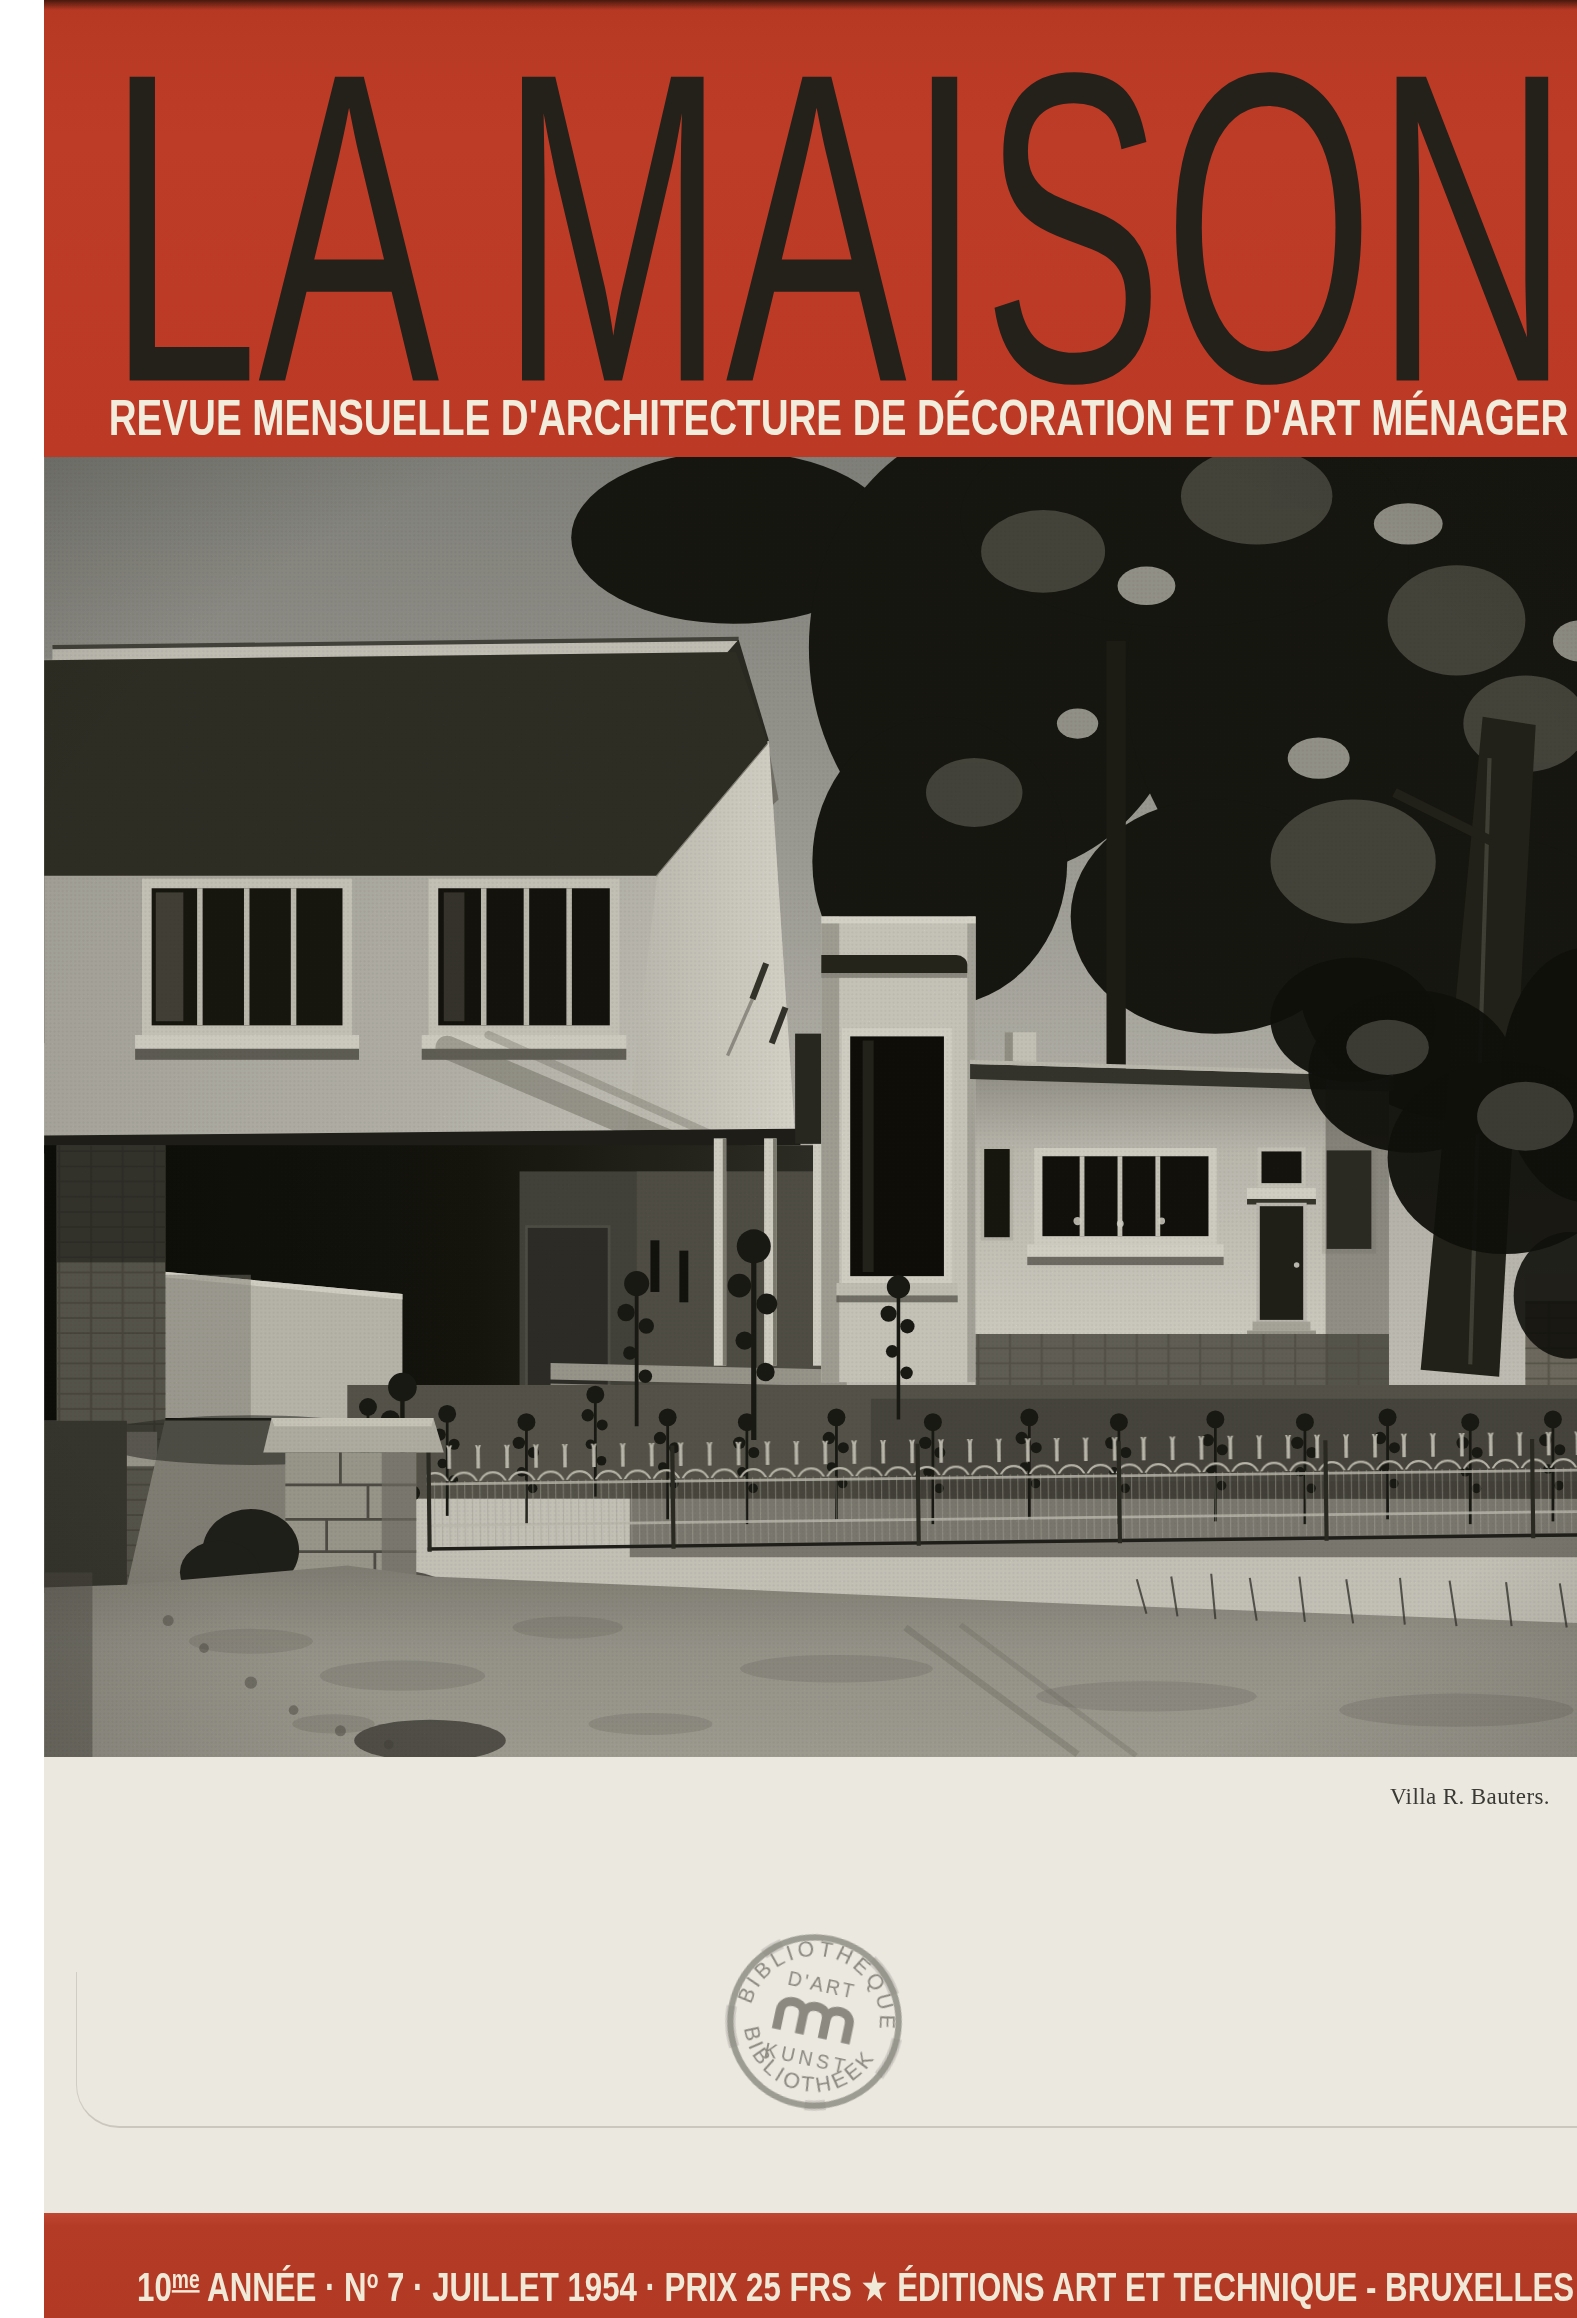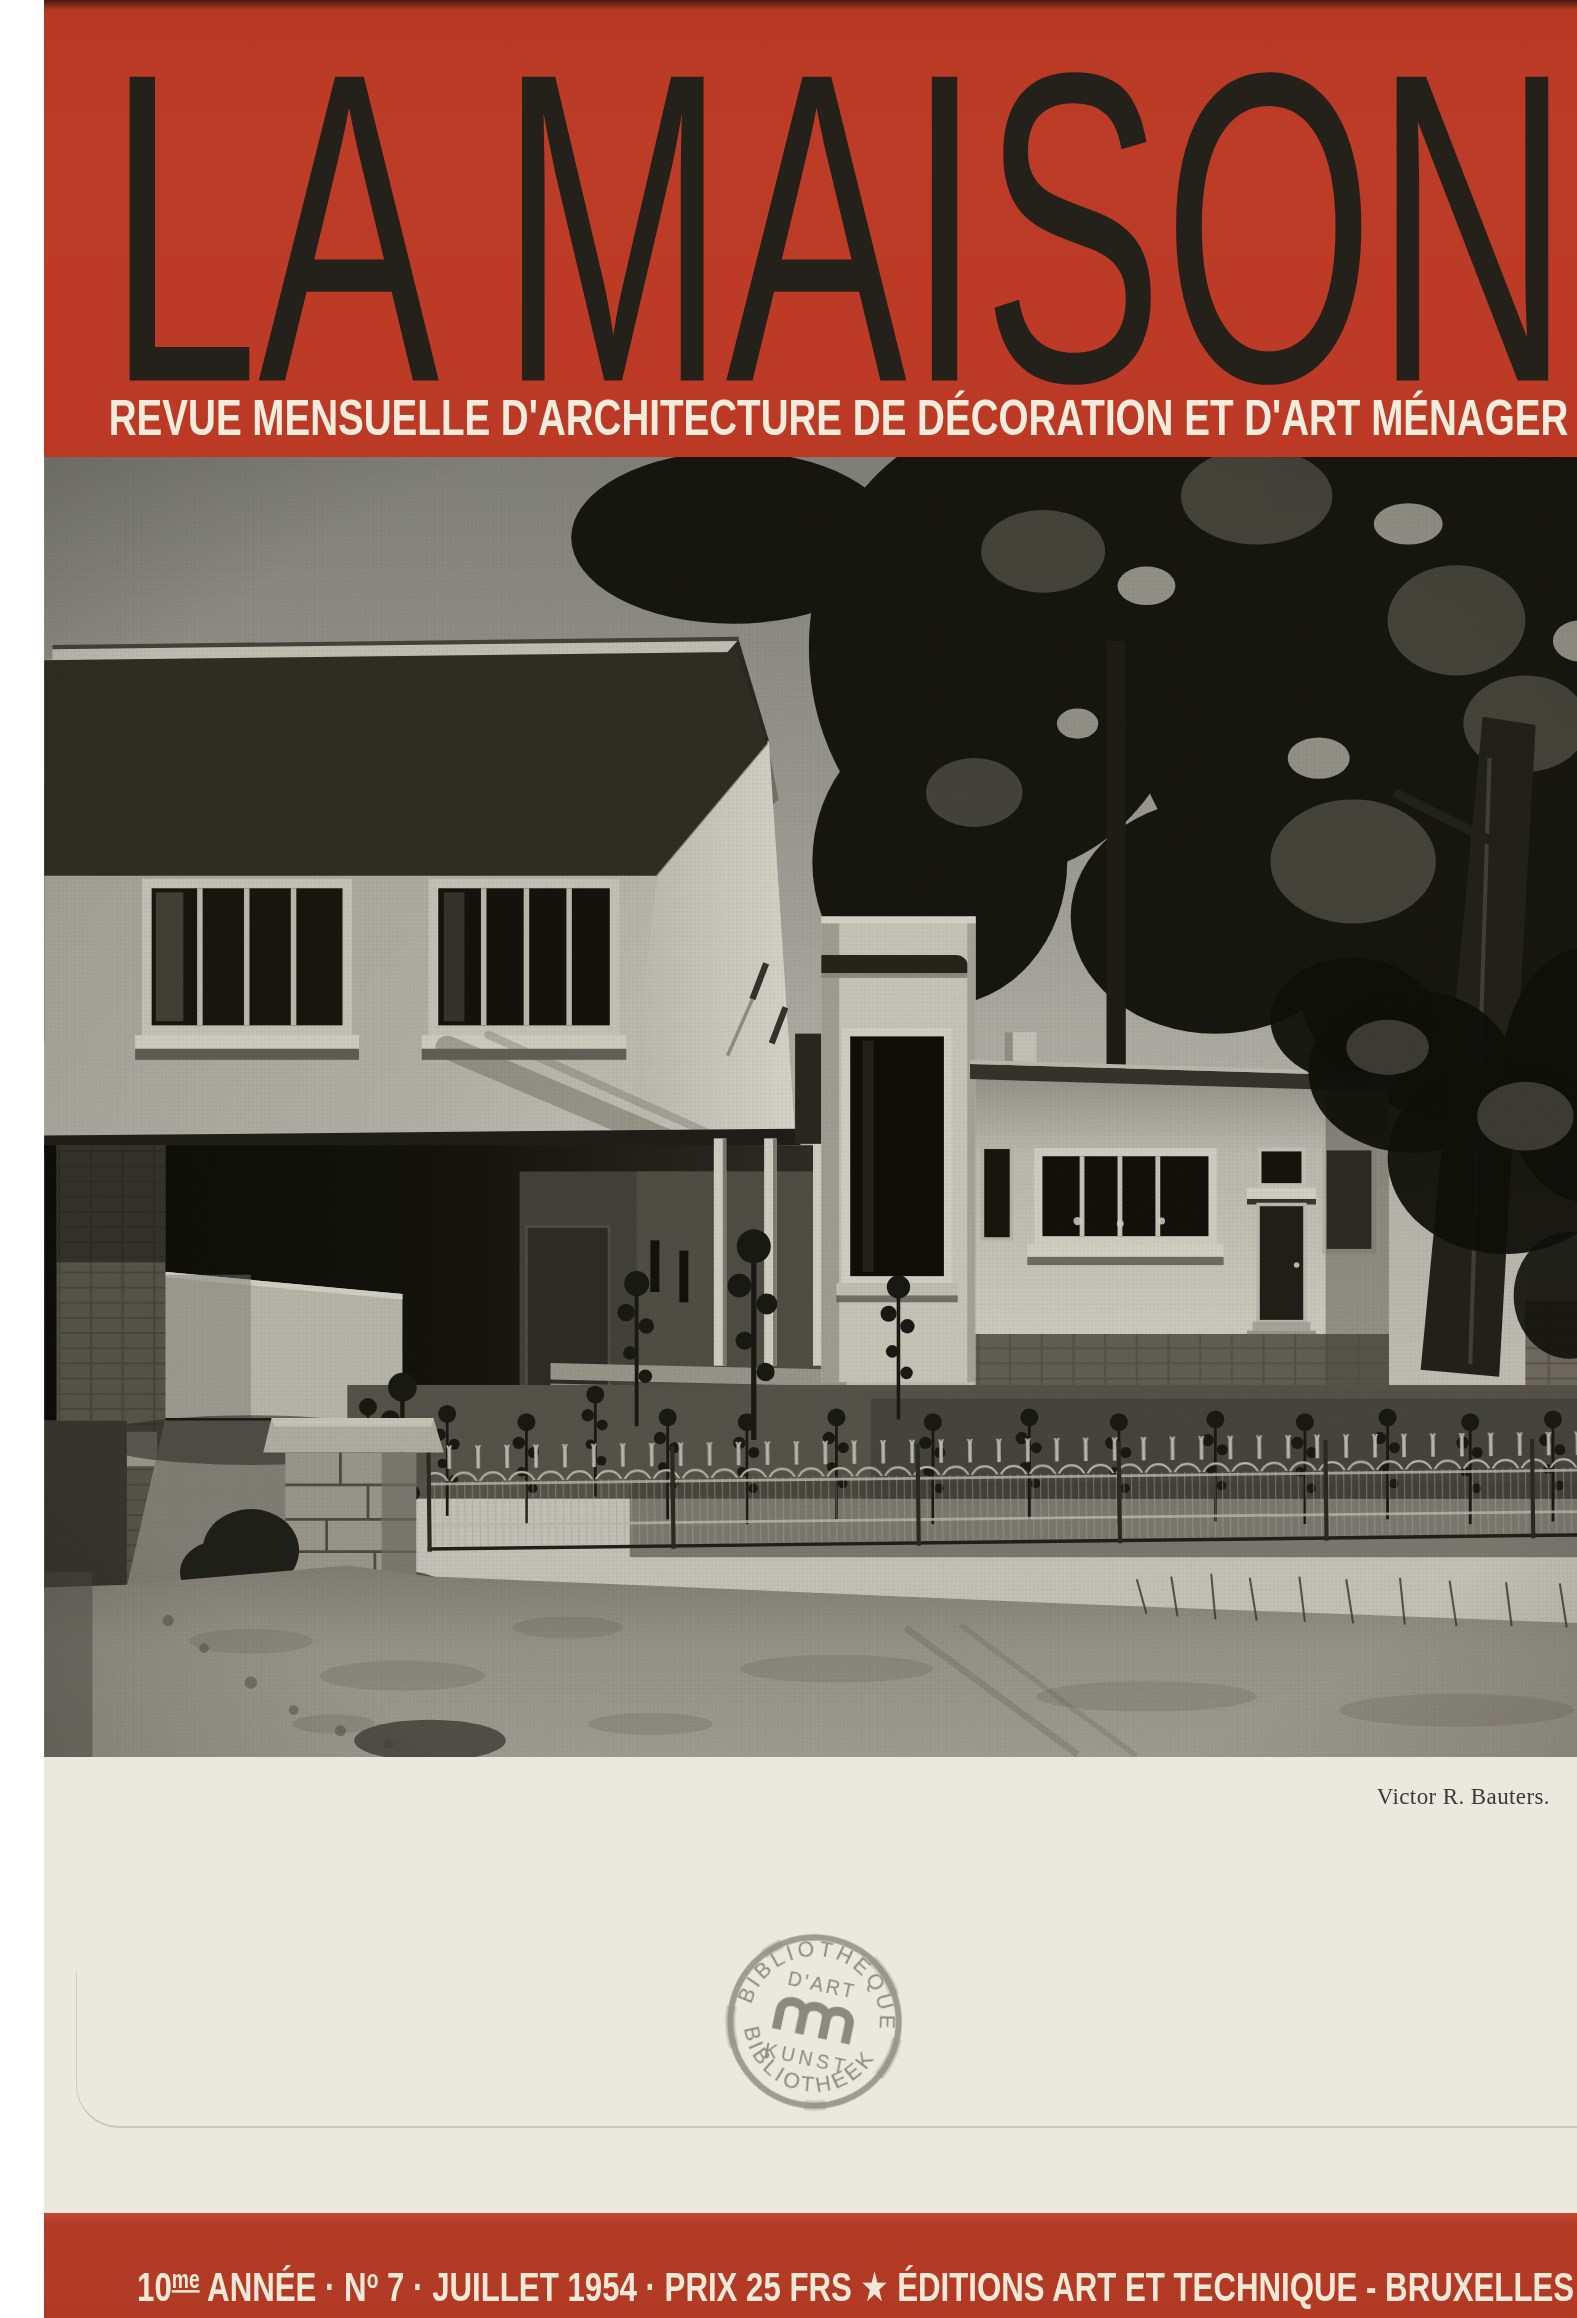--- a/index.html
+++ b/index.html
@@ -405,21 +405,21 @@
       </g>
       <rect x="0" y="2282" width="70" height="278" fill="#55544b" opacity=".5"></rect>
     </g>
 
     <rect x="0" y="663" width="2290" height="1887" fill="url(#dotPat)" opacity=".06"></rect>
     <rect x="0" y="663" width="2290" height="1887" fill="#141410" filter="url(#grainF)" opacity=".10"></rect>
     <rect x="0" y="663" width="2290" height="1887" fill="url(#vign)"></rect>
   </svg>
   </div>
 
-  <div class="caption-right">Victor R. Bauters.</div>
+  <div class="caption-right">Villa R. Bauters.</div>
 
   <svg class="stamp" viewBox="0 0 300 300">
     <defs>
       <path id="arcTop" d="M55,150 A95,95 0 0 1 245,150" fill="none"></path>
       <path id="arcBot" d="M48,150 A102,102 0 0 0 252,150" fill="none"></path>
       <filter id="stampBlur">
           <feGaussianBlur stdDeviation="0.7"></feGaussianBlur>
         </filter>
     </defs>
     <g transform="rotate(12 150 150)" filter="url(#stampBlur)">

